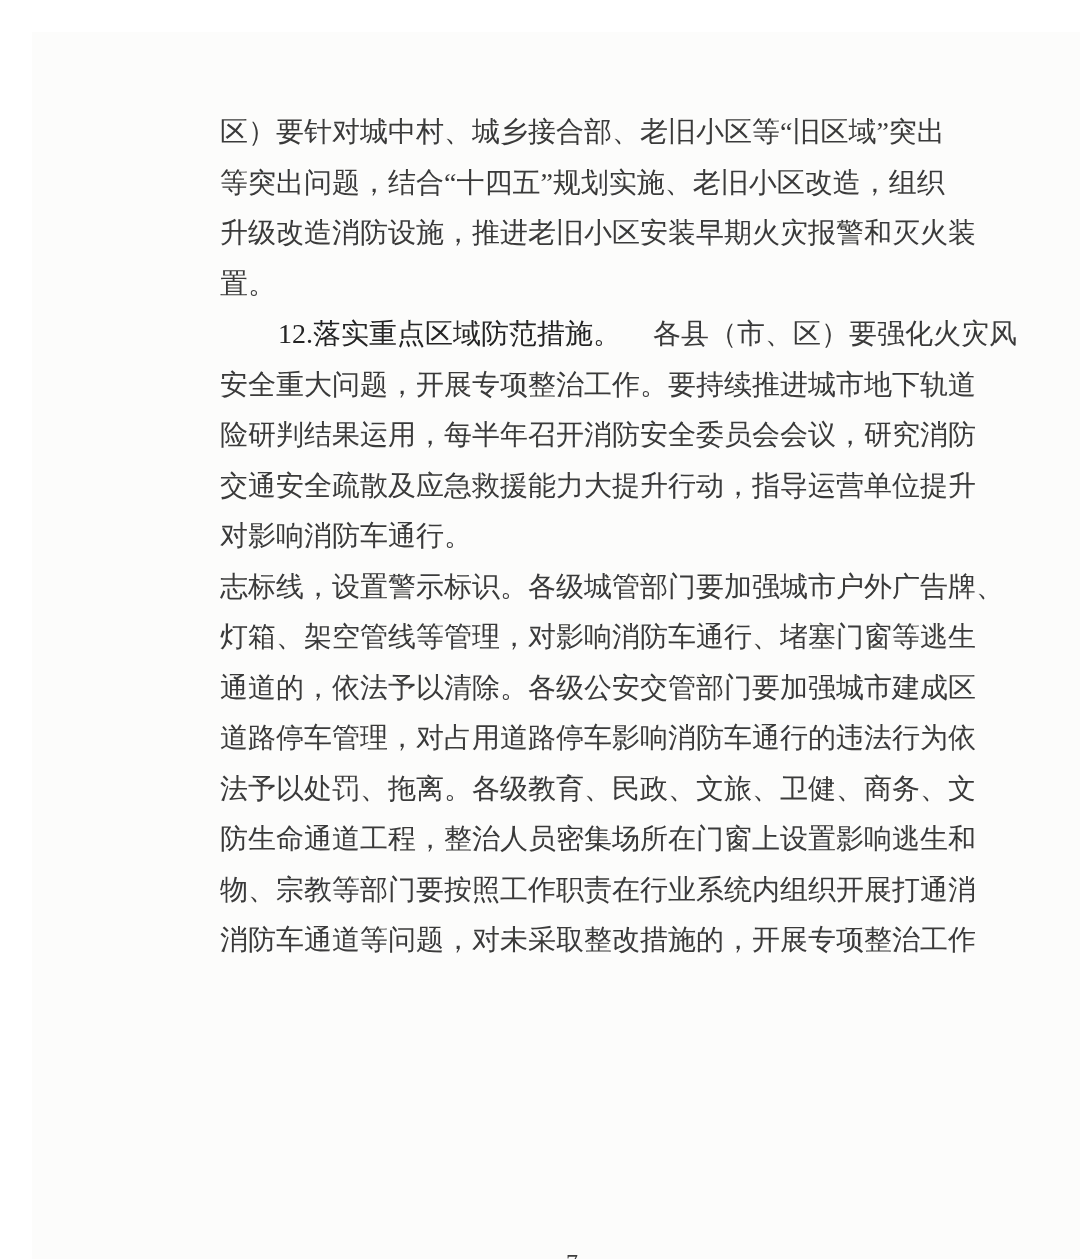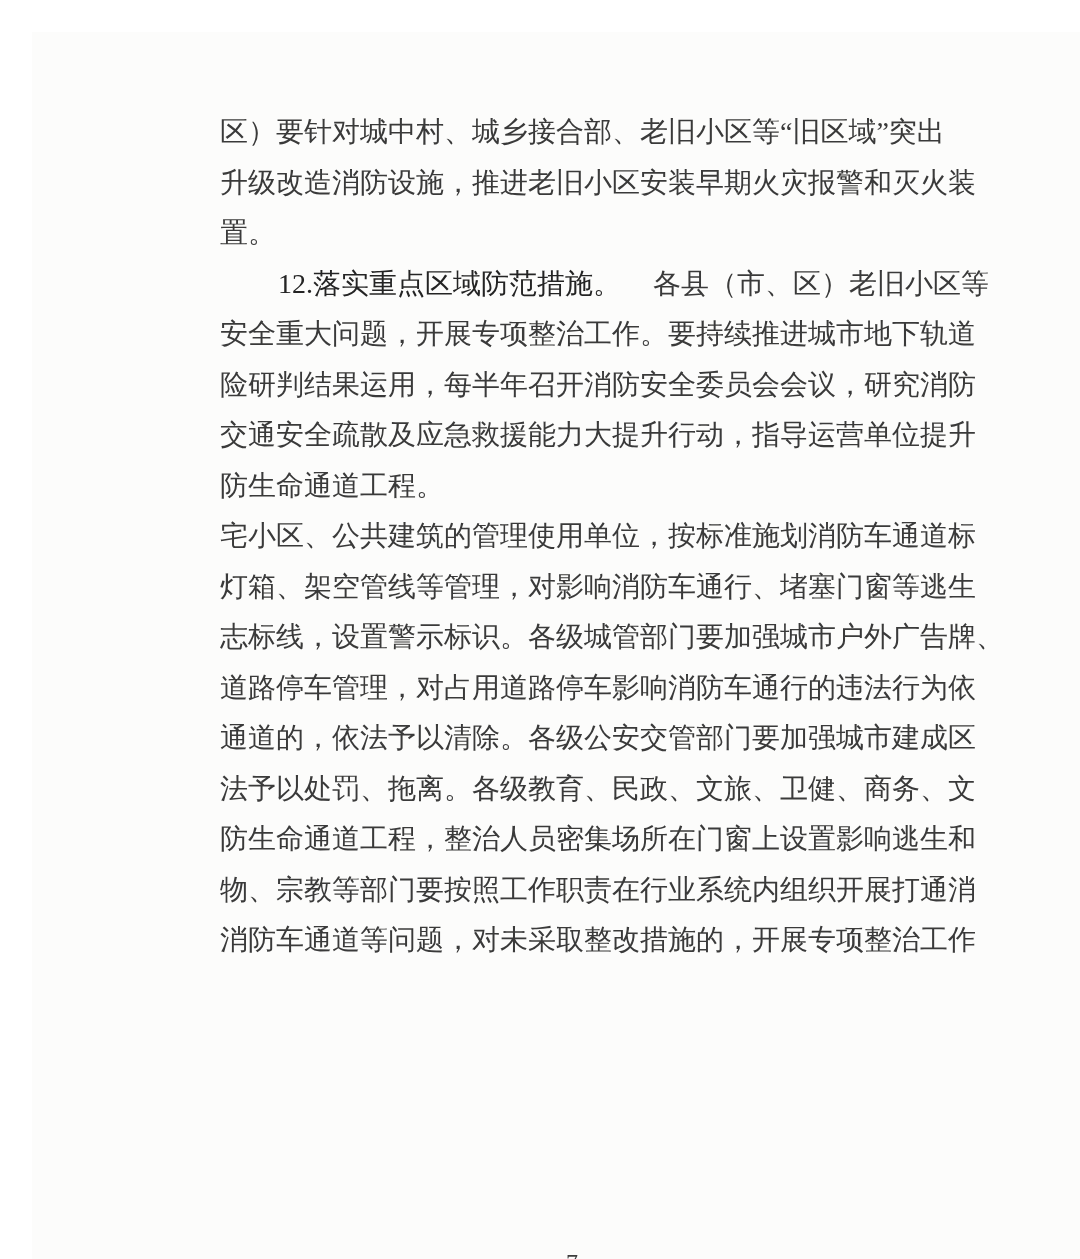--- a/index.html
+++ b/index.html
@@ -63,34 +63,34 @@
   }
 </style>
 </head>
 <body>
 
 <div class="page">
 
   <div class="text-block">
 
     <div class="line"><span>区）要针对城中村、城乡接合部、老旧小区等“旧区域”突出</span></div>
+    <div class="line"><span>等突出问题，结合“十四五”规划实施、老旧小区改造，组织</span></div>
     <div class="line"><span>升级改造消防设施，推进老旧小区安装早期火灾报警和灭火装</span></div>
     <div class="line para-end"><span>置。</span></div>
 
-    <div class="line indent"><span class="bold">12.落实重点区域防范措施。</span><span>各县（市、区）老旧小区等</span></div>
+    <div class="line indent"><span class="bold">12.落实重点区域防范措施。</span><span>各县（市、区）要强化火灾风</span></div>
     <div class="line"><span>安全重大问题，开展专项整治工作。要持续推进城市地下轨道</span></div>
     <div class="line"><span>险研判结果运用，每半年召开消防安全委员会会议，研究消防</span></div>
     <div class="line"><span>交通安全疏散及应急救援能力大提升行动，指导运营单位提升</span></div>
-    <div class="line para-end"><span>防生命通道工程。</span></div>
+    <div class="line para-end"><span>对影响消防车通行。</span></div>
 
-    <div class="line"><span>宅小区、公共建筑的管理使用单位，按标准施划消防车通道标</span></div>
+    <div class="line"><span>志标线，设置警示标识。各级城管部门要加强城市户外广告牌、</span></div>
     <div class="line"><span>灯箱、架空管线等管理，对影响消防车通行、堵塞门窗等逃生</span></div>
-    <div class="line"><span>志标线，设置警示标识。各级城管部门要加强城市户外广告牌、</span></div>
+    <div class="line"><span>通道的，依法予以清除。各级公安交管部门要加强城市建成区</span></div>
     <div class="line"><span>道路停车管理，对占用道路停车影响消防车通行的违法行为依</span></div>
-    <div class="line"><span>通道的，依法予以清除。各级公安交管部门要加强城市建成区</span></div>
     <div class="line"><span>法予以处罚、拖离。各级教育、民政、文旅、卫健、商务、文</span></div>
     <div class="line"><span>防生命通道工程，整治人员密集场所在门窗上设置影响逃生和</span></div>
     <div class="line"><span>物、宗教等部门要按照工作职责在行业系统内组织开展打通消</span></div>
     <div class="line"><span>消防车通道等问题，对未采取整改措施的，开展专项整治工作</span></div>
 
   </div>
 
   <div class="page-number">7</div>
 
 </div>

